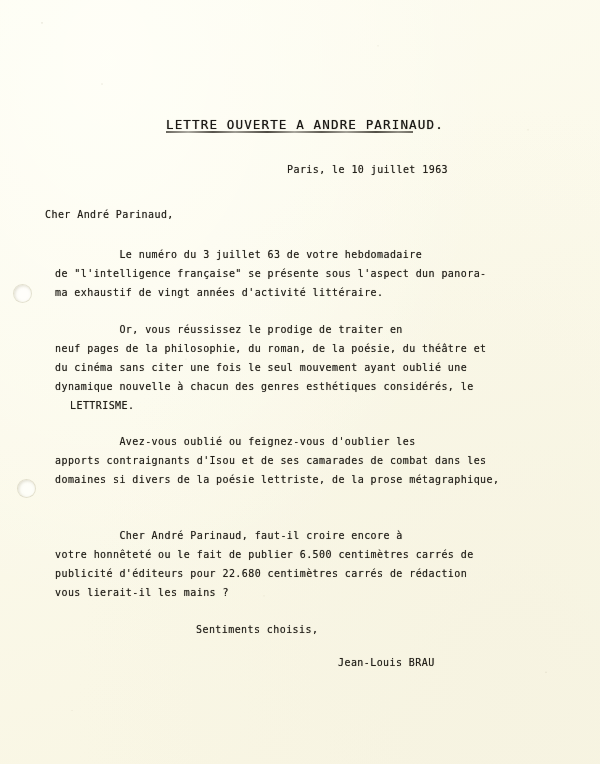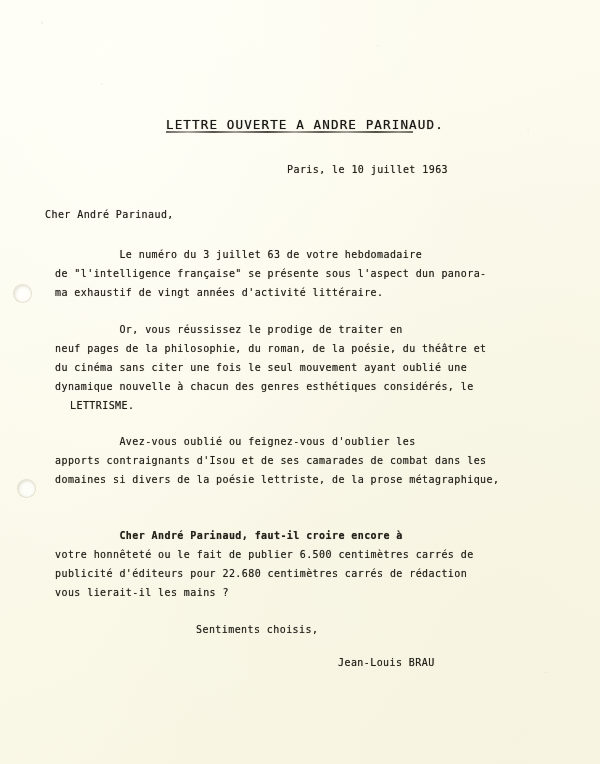--- a/index.html
+++ b/index.html
@@ -124,21 +124,21 @@
     <div class="line" style="left:55px; top:320px;">          Or, vous réussissez le prodige de traiter en</div>
     <div class="line" style="left:55px; top:339px;">neuf pages de la philosophie, du roman, de la poésie, du théâtre et</div>
     <div class="line" style="left:55px; top:358px;">du cinéma sans citer une fois le seul mouvement ayant oublié une</div>
     <div class="line" style="left:55px; top:377px;text-align:center;">dynamique nouvelle à chacun des genres esthétiques considérés, le</div>
     <div class="line" style="left:55px; top:396px;margin-left:15px;">LETTRISME.</div>
 
     <div class="line" style="left:55px; top:432px;text-align:right;">          Avez-vous oublié ou feignez-vous d'oublier les</div>
     <div class="line" style="left:55px; top:451px;">apports contraignants d'Isou et de ses camarades de combat dans les</div>
     <div class="line" style="left:55px; top:470px;">domaines si divers de la poésie lettriste, de la prose métagraphique,</div>
 
-    <div class="line" style="left:55px; top:526px;font-weight:bold;">          Cher André Parinaud, faut-il croire encore à</div>
+    <div class="line" style="left:55px; top:526px;">          Cher André Parinaud, faut-il croire encore à</div>
     <div class="line" style="left:55px; top:545px;">votre honnêteté ou le fait de publier 6.500 centimètres carrés de</div>
     <div class="line" style="left:55px; top:564px;">publicité d'éditeurs pour 22.680 centimètres carrés de rédaction</div>
     <div class="line" style="left:55px; top:583px;">vous lierait-il les mains ?</div>
 
     <div class="line" style="left:196px; top:620px;">Sentiments choisis,</div>
 
     <div class="line" style="left:338px; top:653px;">Jean-Louis BRAU</div>
 
   </div>
 

